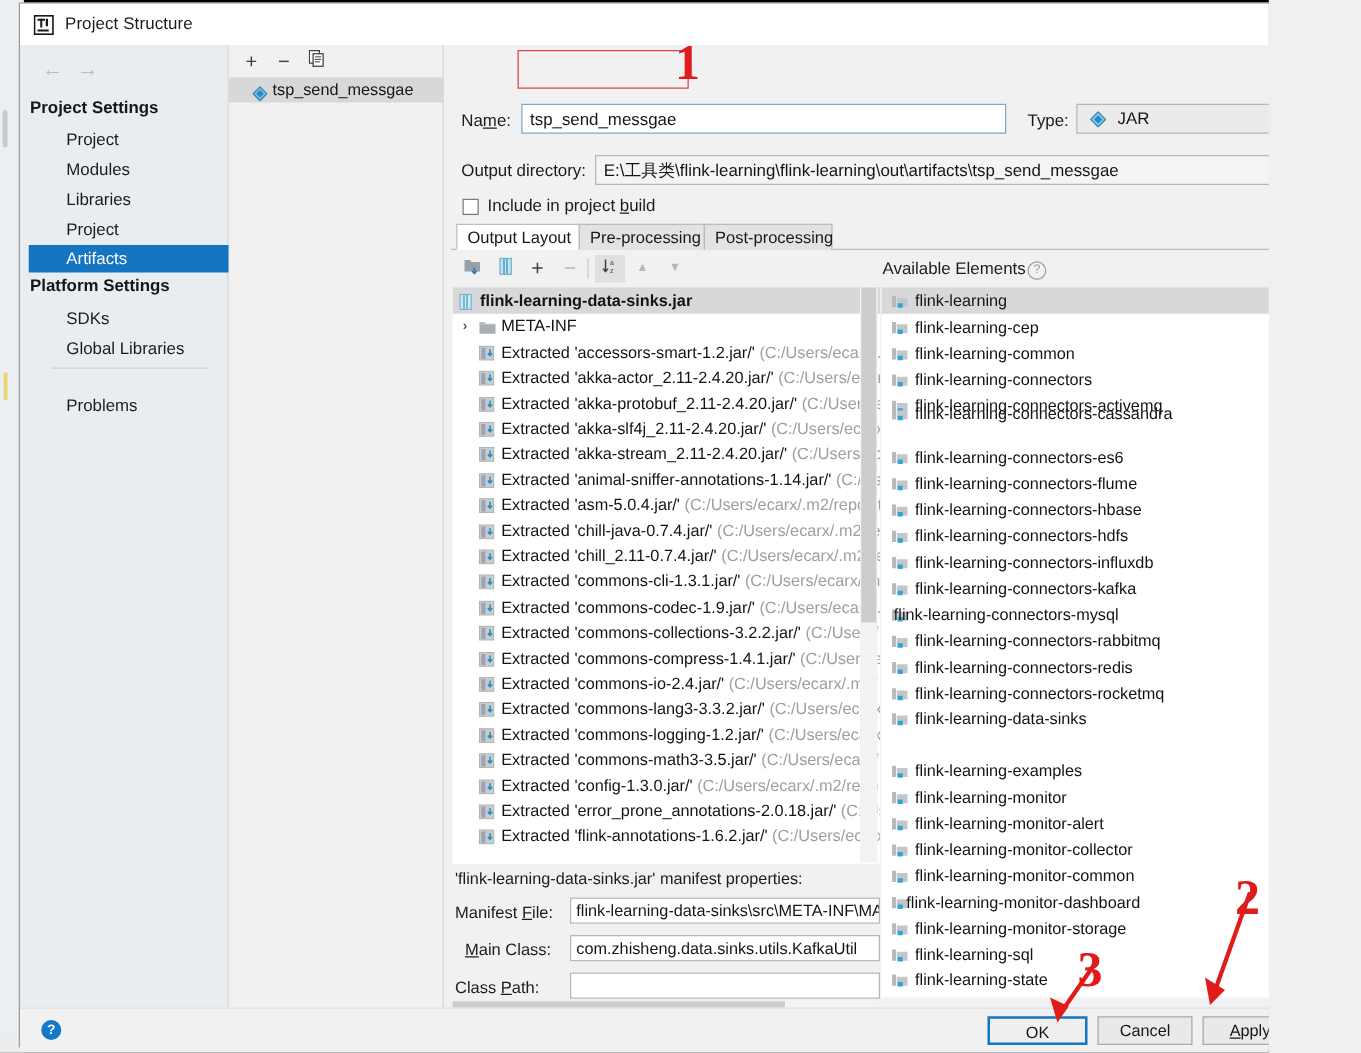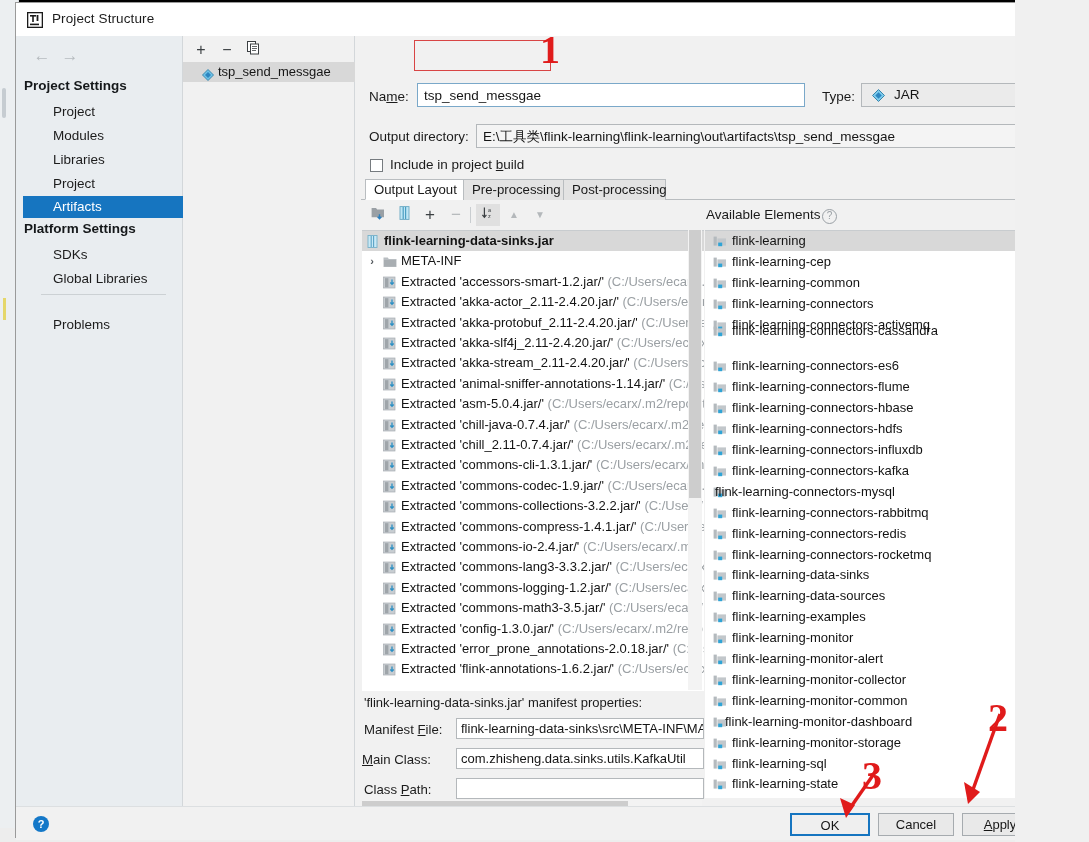--- a/index.html
+++ b/index.html
@@ -998,28 +998,20 @@
               <span class="tx" style="left:27px">flink-learning-connectors-rocketmq</span>
             </div>
             <div class="tnode" style="top:334.4px">
               <span class="ic" style="left:8px"><svg width="14" height="13" viewBox="0 0 14 13">
                   <rect x="0.6" y="1.6" width="3.2" height="9" fill="#b4babe"></rect>
                   <rect x="4.4" y="3.4" width="8.6" height="7.2" fill="#c2c7cb"></rect>
                   <rect x="5.2" y="7.6" width="4" height="3.6" fill="#2fa4d6"></rect>
                 </svg></span>
               <span class="tx" style="left:27px">flink-learning-data-sinks</span>
             </div>
-            <div class="tnode" style="top:355.29999999999995px">
-              <span class="ic" style="left:8px"><svg width="14" height="13" viewBox="0 0 14 13">
-                  <rect x="0.6" y="1.6" width="3.2" height="9" fill="#b4babe"></rect>
-                  <rect x="4.4" y="3.4" width="8.6" height="7.2" fill="#c2c7cb"></rect>
-                  <rect x="5.2" y="7.6" width="4" height="3.6" fill="#2fa4d6"></rect>
-                </svg></span>
-              <span class="tx" style="left:27px">flink-learning-data-sources</span>
-            </div>
             <div class="tnode" style="top:376.2px">
               <span class="ic" style="left:8px"><svg width="14" height="13" viewBox="0 0 14 13">
                   <rect x="0.6" y="1.6" width="3.2" height="9" fill="#b4babe"></rect>
                   <rect x="4.4" y="3.4" width="8.6" height="7.2" fill="#c2c7cb"></rect>
                   <rect x="5.2" y="7.6" width="4" height="3.6" fill="#2fa4d6"></rect>
                 </svg></span>
               <span class="tx" style="left:27px">flink-learning-examples</span>
             </div>
             <div class="tnode" style="top:397.09999999999997px">
               <span class="ic" style="left:8px"><svg width="14" height="13" viewBox="0 0 14 13">
@@ -1092,21 +1084,21 @@
         </div>
 
         <div class="manifest">
           <div class="mtitle">'flink-learning-data-sinks.jar' manifest properties:</div>
 
           <div class="mlabel" style="left:2px; top:30px">
             Manifest <u>F</u>ile:
           </div>
           <div class="mbox" style="top:26px">flink-learning-data-sinks\src\META-INF\MA</div>
 
-          <div class="mlabel" style="left:0; top:60px">
+          <div class="mlabel" style="left:10px; top:60px">
             <u>M</u>ain Class:
           </div>
           <div class="mbox" style="top:56px">com.zhisheng.data.sinks.utils.KafkaUtil</div>
 
           <div class="mlabel" style="left:2px; top:90px">
             Class <u>P</u>ath:
           </div>
           <div class="mbox" style="top:86px"></div>
         </div>
 

